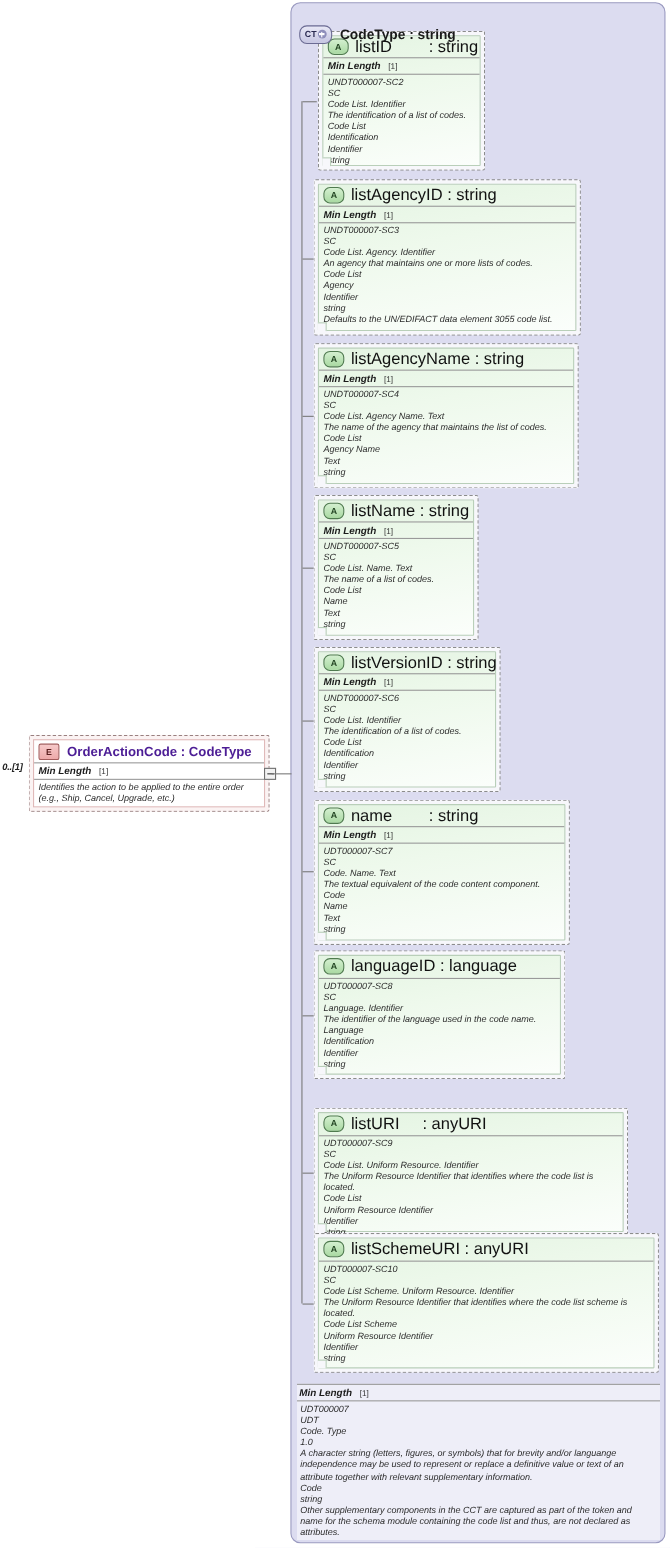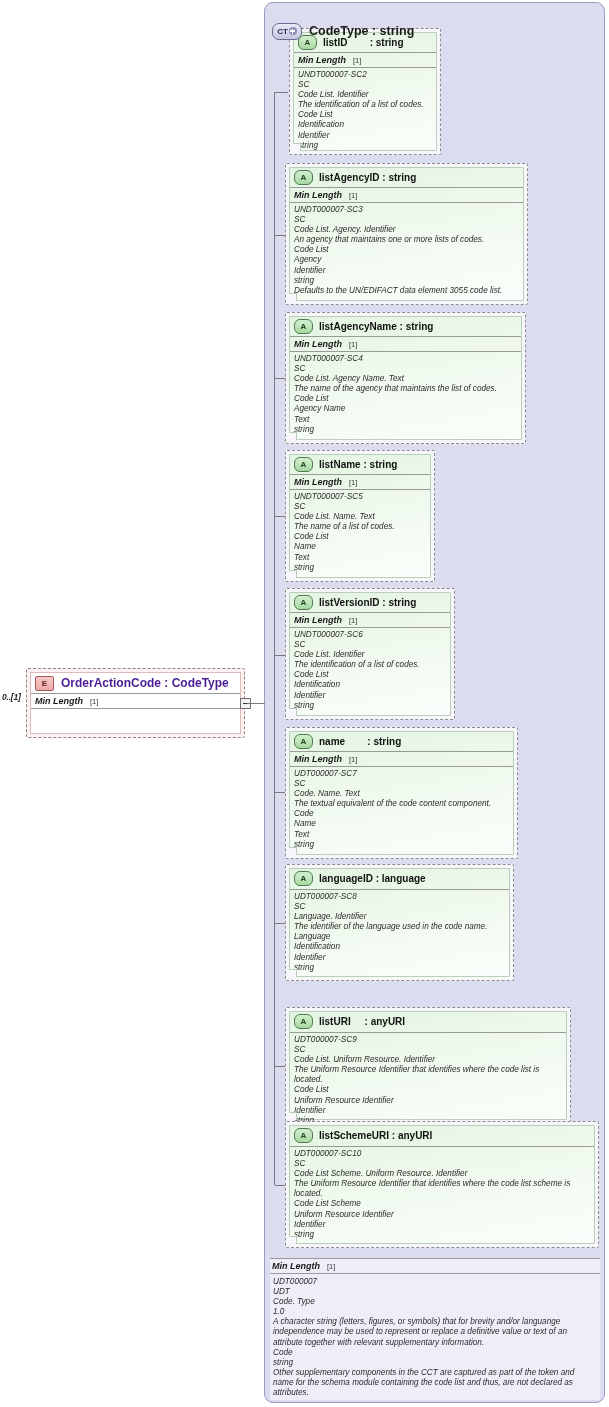--- a/index.html
+++ b/index.html
@@ -72,21 +72,21 @@
   }
   .a-icon{
     width:17px;height:13px;border-radius:6px;
     border:1px solid #4f7a4f;
     background:linear-gradient(#d3efcf,#a9d9a2);
     font-size:8px;font-weight:bold;color:#234523;
     display:flex;align-items:center;justify-content:center;
     flex:0 0 auto;
   }
   .attr-name{
-    font-size:10px;font-weight:bold;color:#111;white-space:pre;
+    font-size:15px;font-weight:normal;color:#111;white-space:pre;
     font-family:"Liberation Sans", sans-serif;
   }
   .attr-facet{
     border-top:1px solid #9a9a9a;border-bottom:1px solid #9a9a9a;
     height:14px;display:flex;align-items:center;gap:7px;padding:0 4px;
     font-style:italic;
   }
   .facet-label{font-size:9px;font-weight:bold;color:#1a1a1a;font-style:italic;}
   .facet-val{font-size:7.5px;color:#333;font-style:normal;}
   .attr-doc{
@@ -358,20 +358,21 @@
 <div id="element-box">
   <div id="element-inner">
     <div id="element-head">
       <span class="e-icon">E</span>
       <span id="element-name">OrderActionCode : CodeType</span>
     </div>
     <div id="element-facet">
       <span class="facet-label">Min Length</span>
       <span class="facet-val">[1]</span>
     </div>
+    <div id="element-doc">Identifies the action to be applied to the entire order (e.g., Ship, Cancel, Upgrade, etc.)</div>
   </div>
 </div>
 <div id="expander"></div>
 <div class="conn" id="link-h"></div>
 
 <div id="ct-doc">
   <div id="ct-doc-facet">
     <span class="facet-label">Min Length</span>
     <span class="facet-val">[1]</span>
   </div>

